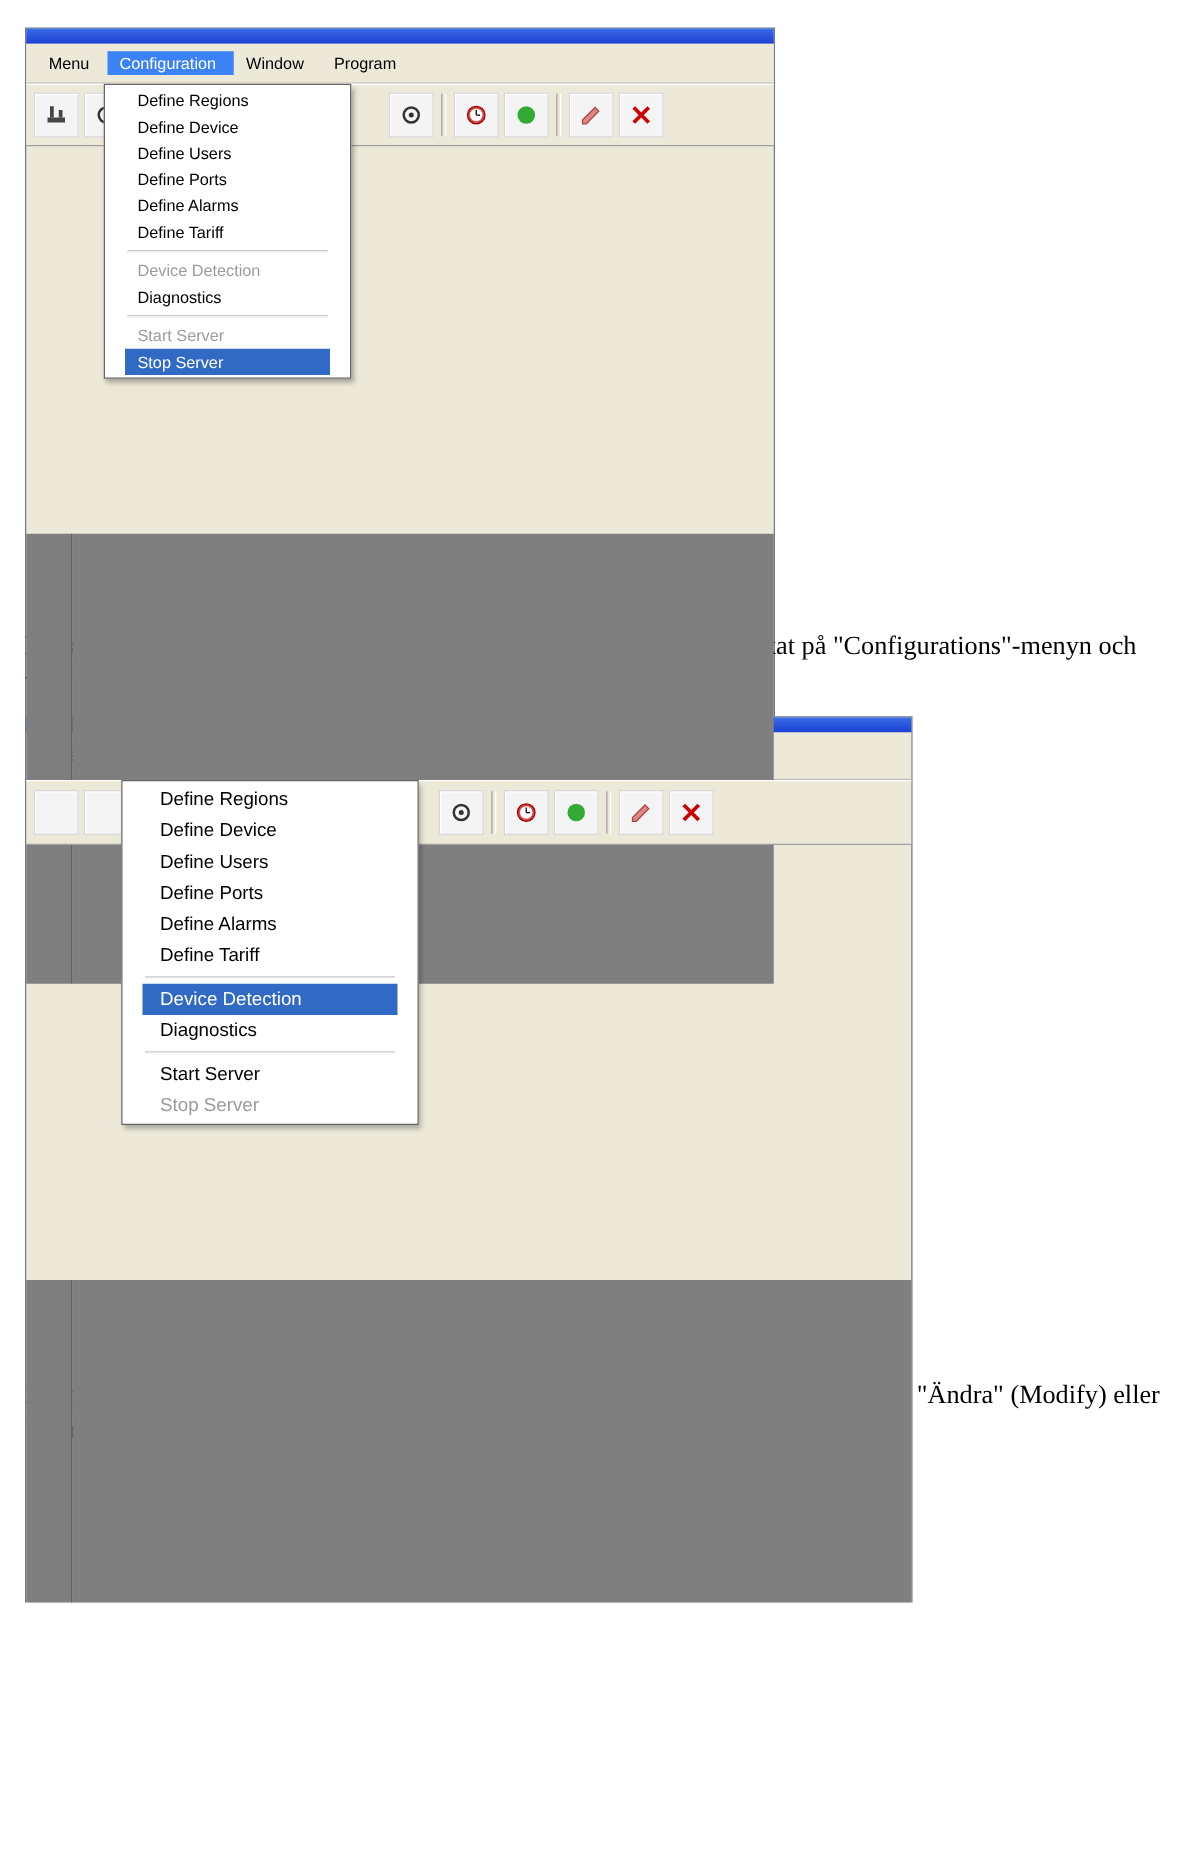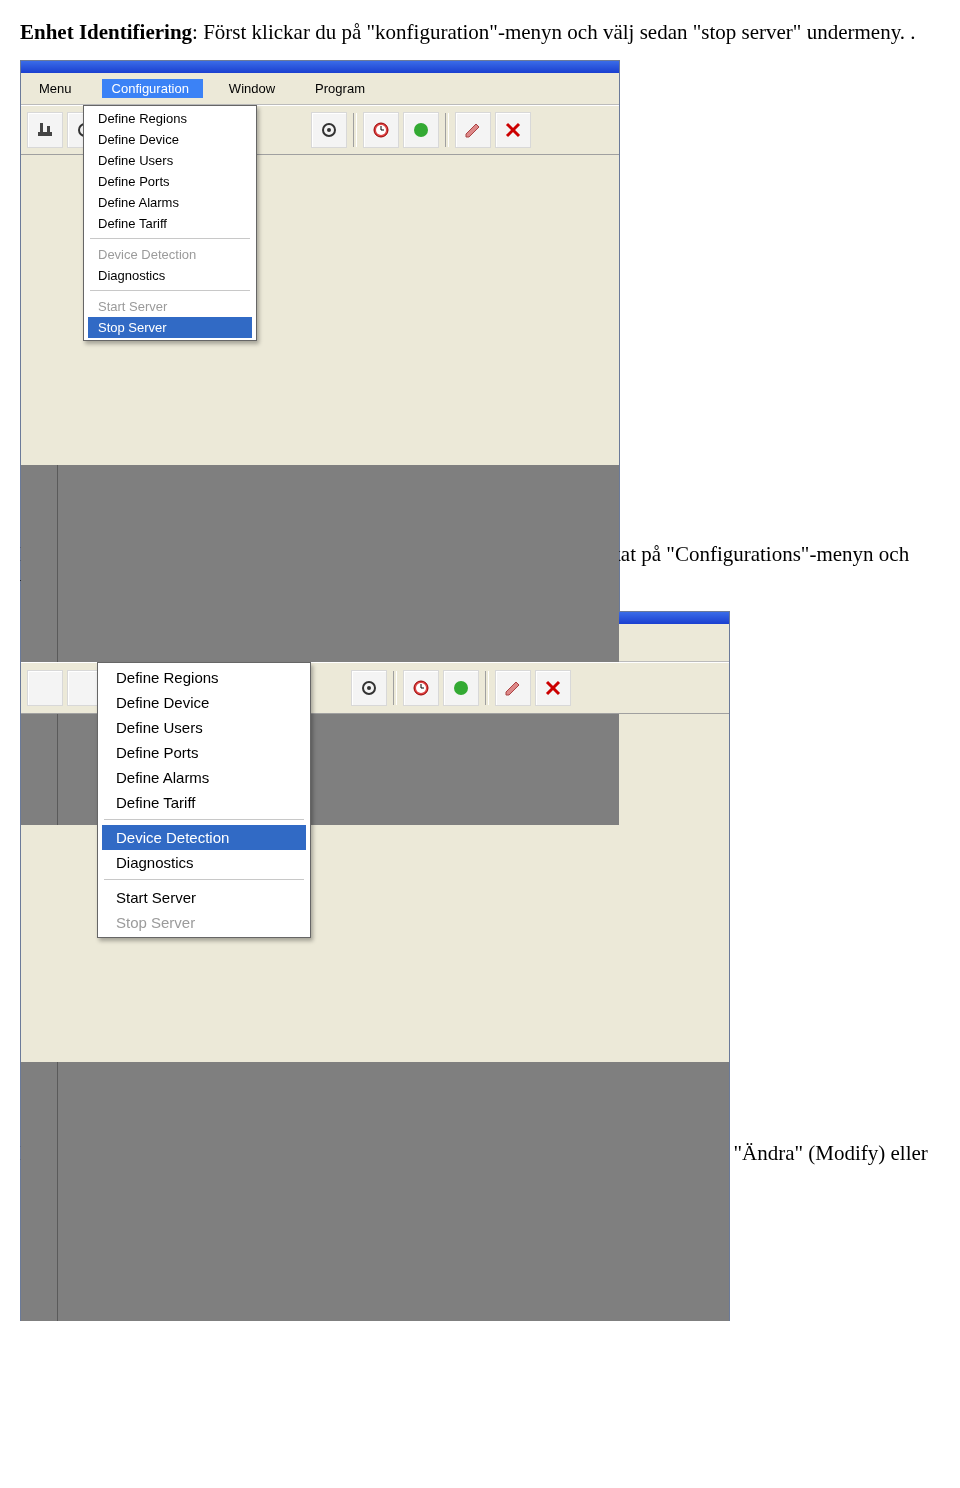--- a/index.html
+++ b/index.html
@@ -34,21 +34,21 @@
   }
   .titlebar {
     height: 12px;
     background: linear-gradient(#3a6ce8, #1a3fd0);
   }
   .menubar {
     display: flex;
     background: #ece9d8;
     border-bottom: 1px solid #bbb;
     padding: 6px 8px;
-    gap: 16px;
+    gap: 0;
   }
   .menubar .mi {
     padding: 2px 14px 2px 10px;
     cursor: default;
   }
   .menubar .mi.active {
     background: #3b82f6;
     color: #fff;
   }
   .toolbar {
@@ -91,21 +91,21 @@
   }
   .workarea {
     flex: 1;
     background: #7f7f7f;
   }
   .dropdown {
     position: relative;
     background: #fff;
     border: 1px solid #666;
     box-shadow: 2px 3px 4px rgba(0,0,0,.3);
-    padding: 2px 4px;
+    padding: 2px 16px;
     font-size: 13px;
   }
   .dd-item {
     padding: 3px 14px 3px 10px;
     white-space: nowrap;
     color: #000;
     cursor: default;
   }
   .dd-item.disabled { color: #9b9b9b; }
   .dd-item.selected {
@@ -146,23 +146,20 @@
     text-align: center;
     font-size: 21px;
     margin-top: 40px;
   }
 </style>
 </head>
 <body>
 
 <div class="page">
 
-  <p class="para">
-    <span class="bold">Enhet Identifiering</span><span>: Först klickar du på "konfiguration"-menyn och välj sedan "stop server" undermeny. .</span>
-  </p>
 
   <div class="screenshot sc1">
     <div class="win">
       <div class="titlebar"></div>
       <div class="menubar">
         <div class="mi">Menu</div>
         <div class="mi active">Configuration</div>
         <div class="mi">Window</div>
         <div class="mi">Program</div>
       </div>

